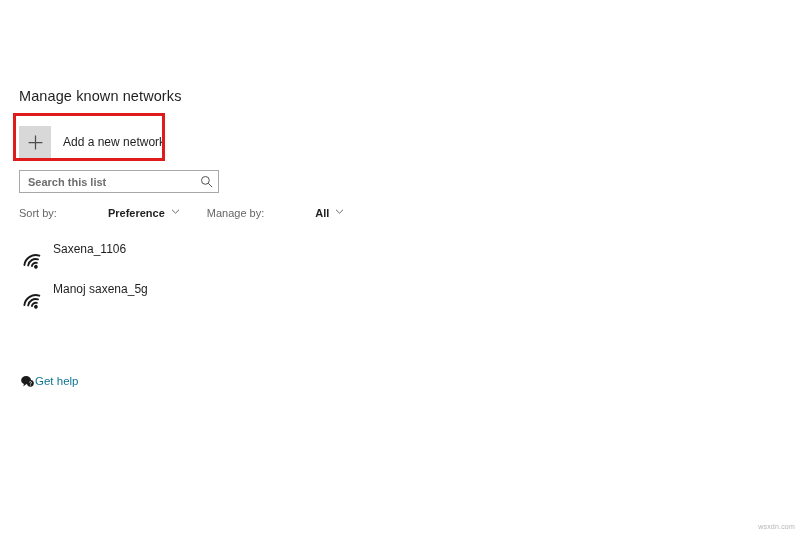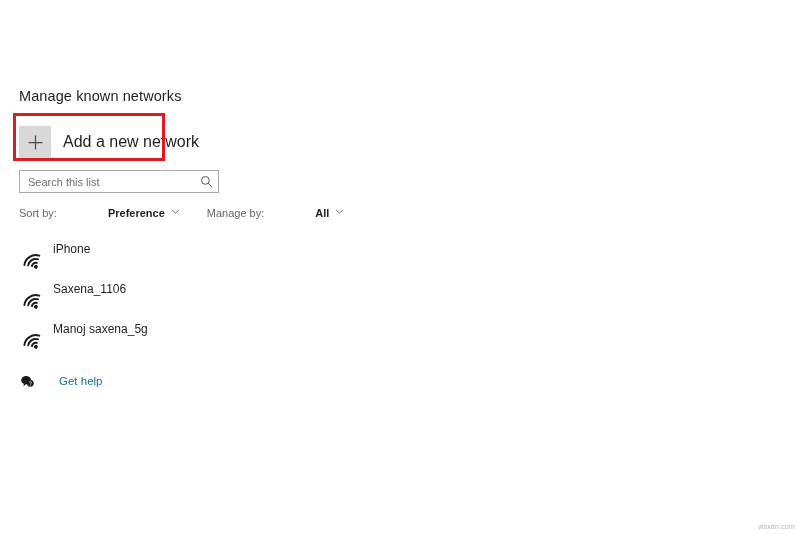--- a/index.html
+++ b/index.html
@@ -102,21 +102,21 @@
     display: flex; align-items: center;
     gap: 12px;
   }
   .plus-tile {
     width: 32px; height: 32px;
     background: #d8d8d8;
     display: flex; align-items: center; justify-content: center;
     color: #4d4d4d;
   }
   .add-network-label {
-    font-size: 16px;
+    font-size: 12px;
     color: #1f1f1f;
   }
 
   
   .search-box {
     position: absolute;
     left: 19px; top: 170px;
     width: 200px; height: 23px;
     border: 1px solid #a8a8a8;
     background: #ffffff;
@@ -125,20 +125,21 @@
   .search-input {
     flex: 1;
     border: none;
     outline: none;
     background: transparent;
     font-family: "Liberation Sans", sans-serif;
     font-size: 11px;
     color: #3b3b3b;
     padding: 0 4px 0 8px;
     height: 21px;
+    font-weight: bold;
   }
   .search-input::placeholder { color: #6e6e6e; opacity: 1; }
   .search-icon {
     width: 20px; height: 21px;
     display: flex; align-items: center; justify-content: center;
     color: #4a4a4a;
     padding-right: 3px;
   }
 
   
@@ -185,21 +186,21 @@
     color: #1f1f1f;
     margin-left: 8px;
     margin-bottom: 10px;
   }
 
   
   .get-help {
     position: absolute;
     left: 19px; top: 373px;
     display: flex; align-items: center;
-    gap: 24px;
+    gap: 0;
   }
   .help-icon {
     width: 16px; height: 16px;
     display: flex; align-items: center; justify-content: center;
     color: #1b1b1b;
   }
   .help-link {
     font-size: 11.5px;
     color: #0e7490;
     text-decoration: none;
@@ -261,33 +262,20 @@
       <span class="sf-chevron">
         <svg width="9" height="9" viewBox="0 0 9 9" aria-hidden="true">
           <path d="M1 2.8 L4.5 6.2 L8 2.8" fill="none" stroke="currentColor" stroke-width="0.9"></path>
         </svg>
       </span>
     </div>
   </div>
 
   <div class="network-list">
 
-    <div class="network-row">
-      <div class="wifi-icon">
-        <svg width="24" height="24" viewBox="0 0 24 24" aria-hidden="true">
-          <g transform="rotate(-32 12 12)">
-            <path d="M3.2 13.6 A11.4 11.4 0 0 1 20.8 13.6" fill="none" stroke="currentColor" stroke-width="1.9" stroke-linecap="round"></path>
-            <path d="M6.2 16.0 A7.6 7.6 0 0 1 17.8 16.0" fill="none" stroke="currentColor" stroke-width="1.9" stroke-linecap="round"></path>
-            <path d="M9.1 18.4 A3.9 3.9 0 0 1 14.9 18.4" fill="none" stroke="currentColor" stroke-width="1.9" stroke-linecap="round"></path>
-            <circle cx="12" cy="21.2" r="1.9" fill="currentColor"></circle>
-          </g>
-        </svg>
-      </div>
-      <div class="network-name">iPhone</div>
-    </div>
 
     <div class="network-row">
       <div class="wifi-icon">
         <svg width="24" height="24" viewBox="0 0 24 24" aria-hidden="true">
           <g transform="rotate(-32 12 12)">
             <path d="M3.2 13.6 A11.4 11.4 0 0 1 20.8 13.6" fill="none" stroke="currentColor" stroke-width="1.9" stroke-linecap="round"></path>
             <path d="M6.2 16.0 A7.6 7.6 0 0 1 17.8 16.0" fill="none" stroke="currentColor" stroke-width="1.9" stroke-linecap="round"></path>
             <path d="M9.1 18.4 A3.9 3.9 0 0 1 14.9 18.4" fill="none" stroke="currentColor" stroke-width="1.9" stroke-linecap="round"></path>
             <circle cx="12" cy="21.2" r="1.9" fill="currentColor"></circle>
           </g>

